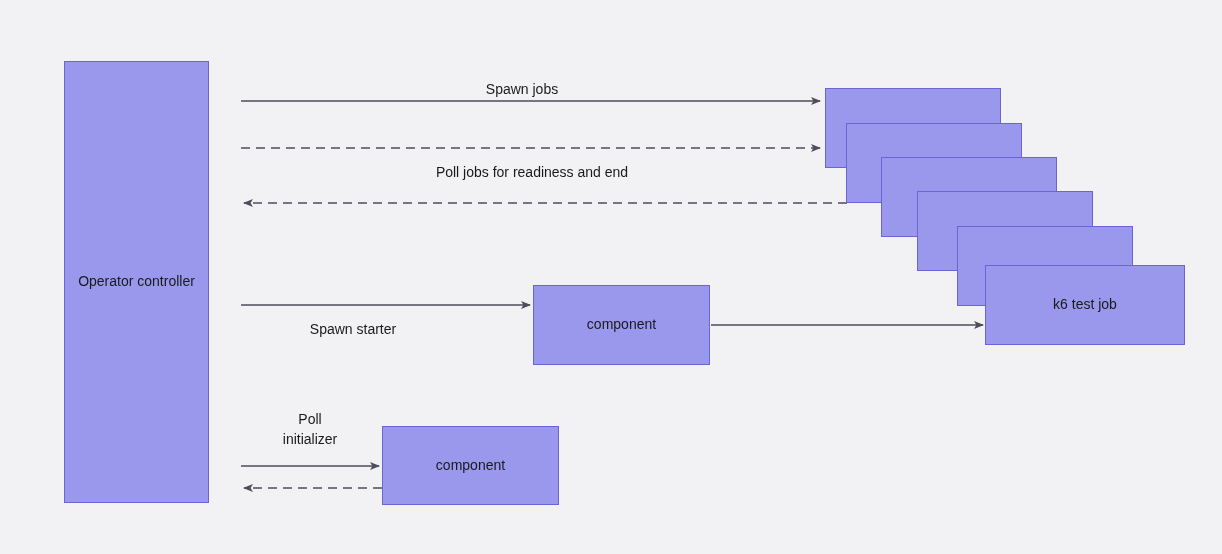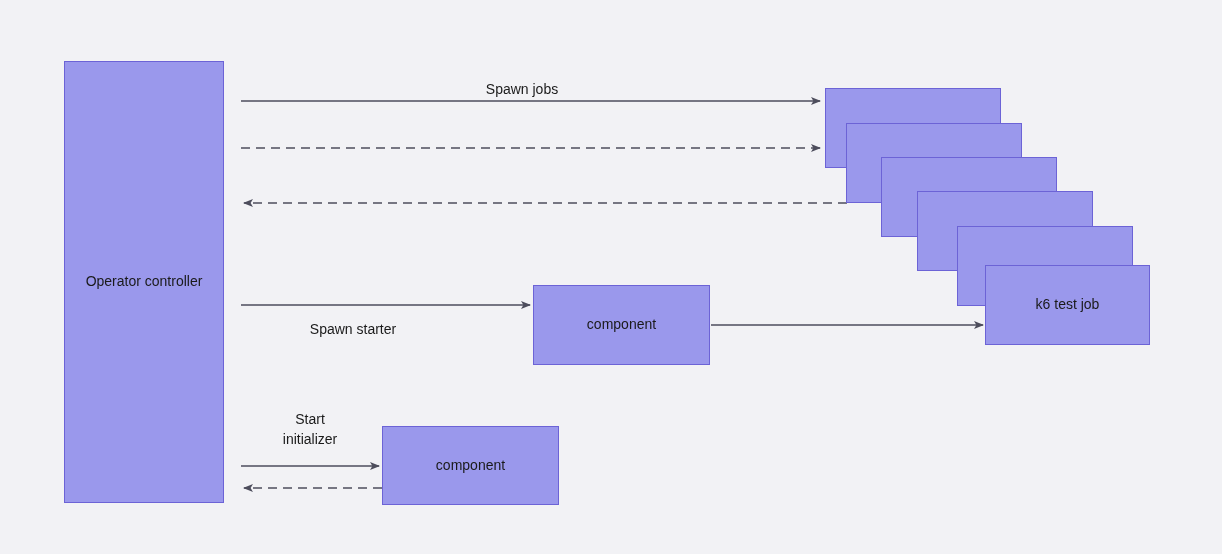--- a/index.html
+++ b/index.html
@@ -81,43 +81,44 @@
 
     <line class="edge-line" x1="241" y1="305" x2="530" y2="305" marker-end="url(#arrow-right)"></line>
 
     <line class="edge-line" x1="711" y1="325" x2="983" y2="325" marker-end="url(#arrow-right)"></line>
 
     <line class="edge-line" x1="241" y1="466" x2="379" y2="466" marker-end="url(#arrow-right)"></line>
 
     <line class="edge-line edge-dashed" x1="382" y1="488" x2="244" y2="488" marker-end="url(#arrow-left)"></line>
   </svg>
 
-  <div class="node" style="left:64px; top:61px; width:160px; height:442px;">
+  <div class="node" style="left:64px; top:61px; width:145px; height:442px;">
     <span>Operator controller</span>
   </div>
 
   <div class="node" style="left:825px; top:88px; width:176px; height:80px;"></div>
   <div class="node" style="left:846px; top:123px; width:176px; height:80px;"></div>
   <div class="node" style="left:881px; top:157px; width:176px; height:80px;"></div>
   <div class="node" style="left:917px; top:191px; width:176px; height:80px;"></div>
   <div class="node" style="left:957px; top:226px; width:176px; height:80px;"></div>
-  <div class="node" style="left:985px; top:265px; width:165px; height:80px;">
+  <div class="node" style="left:985px; top:265px; width:200px; height:80px;">
     <span>k6 test job</span>
   </div>
 
   <div class="node" style="left:533px; top:285px; width:177px; height:80px;">
     <span>component</span>
   </div>
 
   <div class="node" style="left:382px; top:426px; width:177px; height:79px;">
     <span>component</span>
   </div>
 
   <div class="edge-label" style="left:522px; top:71px;margin-top:19px;">Spawn jobs</div>
 
+  <div class="edge-label" style="left:532px; top:173px;">Poll jobs for readiness and end</div>
 
   <div class="edge-label" style="left:353px; top:330px;">Spawn starter</div>
 
 
-  <div class="edge-label" style="left:310px; top:430px;">Start
+  <div class="edge-label" style="left:310px; top:430px;">Poll
 initializer</div>
 
 </div>
 
 </body></html>

